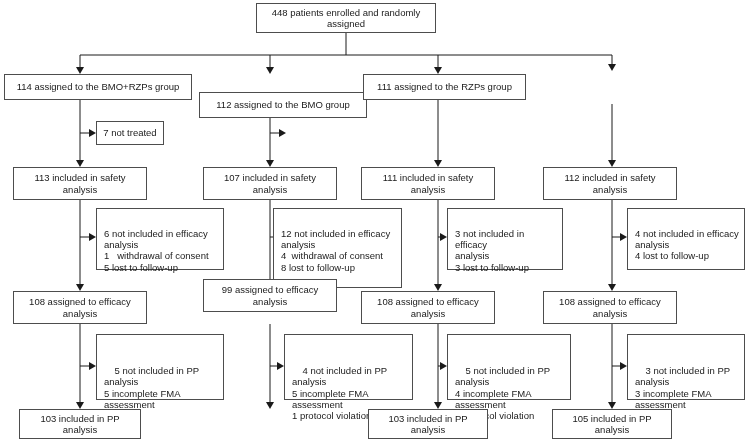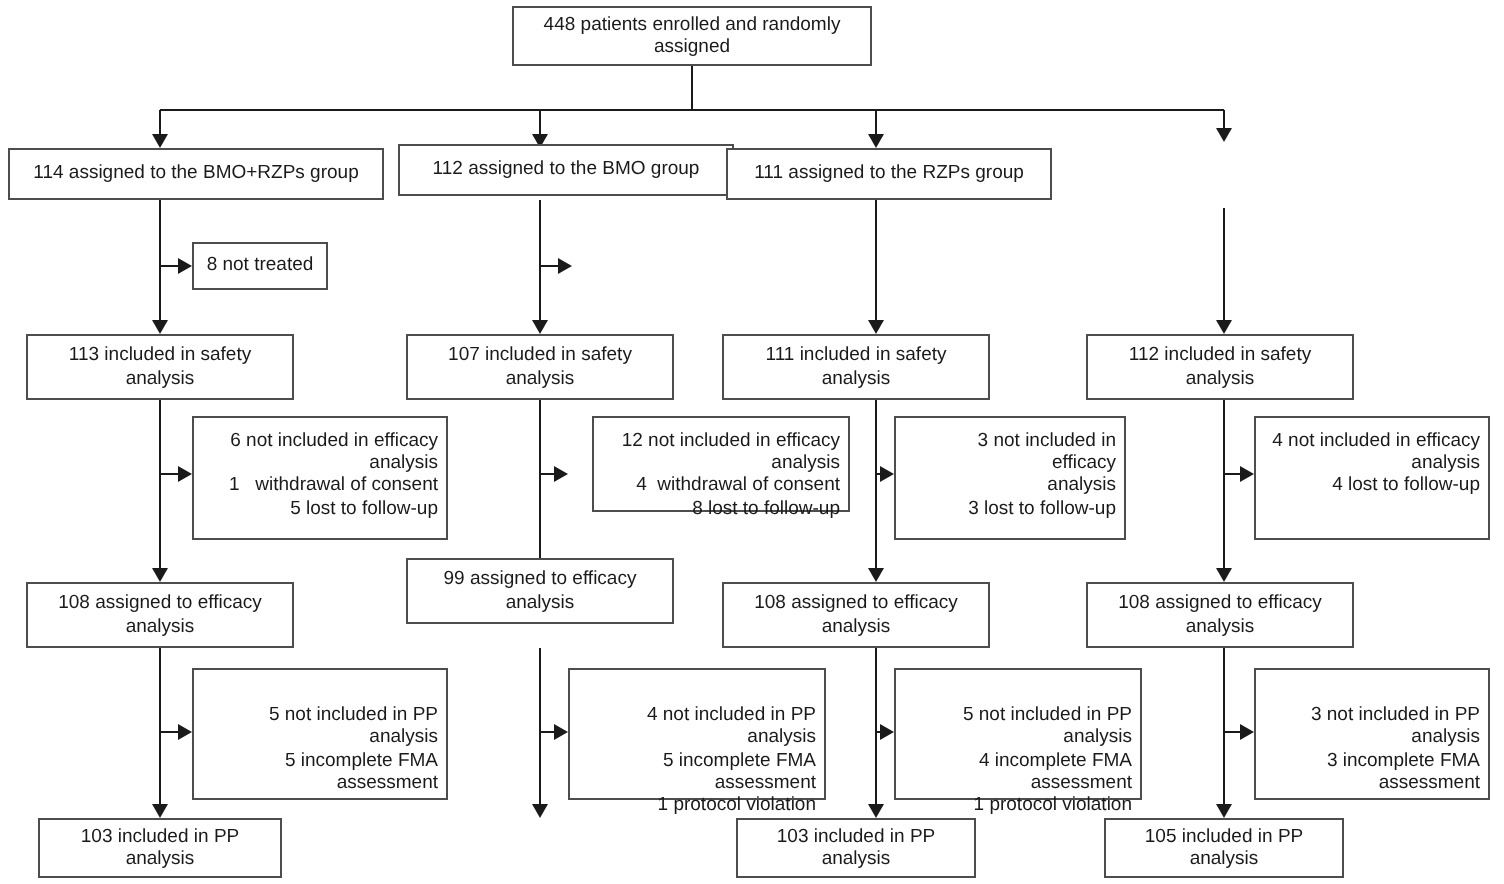--- a/index.html
+++ b/index.html
@@ -23,22 +23,22 @@
     white-space:pre-wrap;
   }
   .center{
     display:flex;
     align-items:center;
     justify-content:center;
     text-align:center;
     padding:1px 2px;
   }
   .left{
-    padding:6px 4px 3px 7px;
-    text-align:right;
+    padding:19px 4px 3px 7px;
+    text-align:left;
   }
   .box b{font-weight:400;}
 </style>
 </head>
 <body>
 
 <div id="stage">
 
   <svg id="connectors" width="752" height="442" viewBox="0 0 752 442">
     <defs>
@@ -83,21 +83,21 @@
         <path d="M438,366 H441" marker-end="url(#arr)"></path>
         <path d="M612,366 H621" marker-end="url(#arr)"></path>
       </g>
     </g>
   </svg>
 
   <div class="box center" style="left:256px;top:3px;width:180px;height:30px">448 patients enrolled and randomly
 assigned</div>
 
   <div class="box center" style="left:4px;top:74px;width:188px;height:26px">114 assigned to the BMO+RZPs group</div>
-  <div class="box center" style="left:96px;top:121px;width:68px;height:24px">8 not treated</div>
+  <div class="box center" style="left:96px;top:121px;width:68px;height:24px">7 not treated</div>
   <div class="box center" style="left:13px;top:167px;width:134px;height:33px">
     <span class="txt"><span>113 included in </span><b>safety</b><span>
 analysis</span></span>
   </div>
   <div class="box left" style="left:96px;top:208px;width:128px;height:62px">6 not included in efficacy
 analysis
 1   withdrawal of consent
 5 lost to follow-up</div>
   <div class="box center" style="left:13px;top:291px;width:134px;height:33px">108 assigned to efficacy
 analysis</div>
@@ -105,26 +105,26 @@
     <span class="txt"><span>5 not included in </span><b>PP</b><span>
 analysis
 5 incomplete FMA
 assessment</span></span>
   </div>
   <div class="box center" style="left:19px;top:409px;width:122px;height:30px">
     <span class="txt"><span>103 included in </span><b>PP</b><span>
 analysis</span></span>
   </div>
 
-  <div class="box center" style="left:199px;top:72px;width:168px;height:26px">112 assigned to the BMO group</div>
+  <div class="box center" style="left:199px;top:92px;width:168px;height:26px">112 assigned to the BMO group</div>
   <div class="box center" style="left:203px;top:167px;width:134px;height:33px">
     <span class="txt"><span>107 included in </span><b>safety</b><span>
 analysis</span></span>
   </div>
-  <div class="box left" style="left:296px;top:208px;width:129px;height:48px">12 not included in efficacy
+  <div class="box left" style="left:273px;top:208px;width:129px;height:80px">12 not included in efficacy
 analysis
 4  withdrawal of consent
 8 lost to follow-up</div>
   <div class="box center" style="left:203px;top:279px;width:134px;height:33px">99 assigned to efficacy
 analysis</div>
   <div class="box left" style="left:284px;top:334px;width:129px;height:66px">
     <span class="txt"><span>4 not included in </span><b>PP</b><span>
 analysis
 5 incomplete FMA
 assessment

